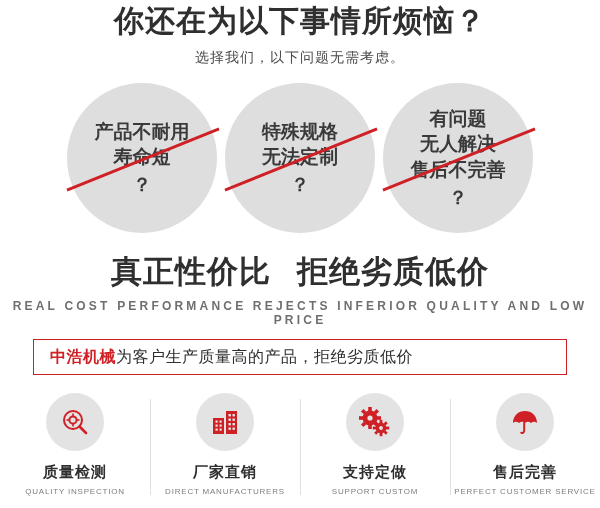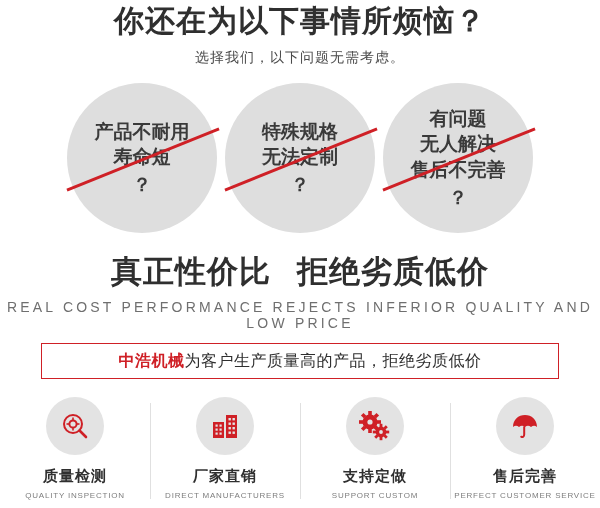--- a/index.html
+++ b/index.html
@@ -92,38 +92,39 @@
     justify-content: center;
     align-items: center;
     gap: 26px;
     font-size: 31px;
     font-weight: bold;
     color: #2f2f2f;
     letter-spacing: 1px;
   }
   .value-en {
     margin-top: 6px;
-    font-size: 14px;
+    font-size: 12px;
     color: #6f6f6f;
     letter-spacing: 3.2px;
-    font-weight: normal;
+    font-weight: bold;
   }
 
   
   .slogan-box {
     margin: 12px auto 0 auto;
     width: 516px;
     height: 34px;
     border: 1px solid #cf2026;
     display: flex;
     align-items: center;
-    justify-content: center;
+    justify-content: flex-start;
     font-size: 16px;
     color: #2f2f2f;
     letter-spacing: 0.5px;
+    padding-left: 16px;
   }
   .slogan-box .brand {
     color: #cf2026;
     font-weight: bold;
   }
 
   
   .features {
     display: flex;
     justify-content: center;

